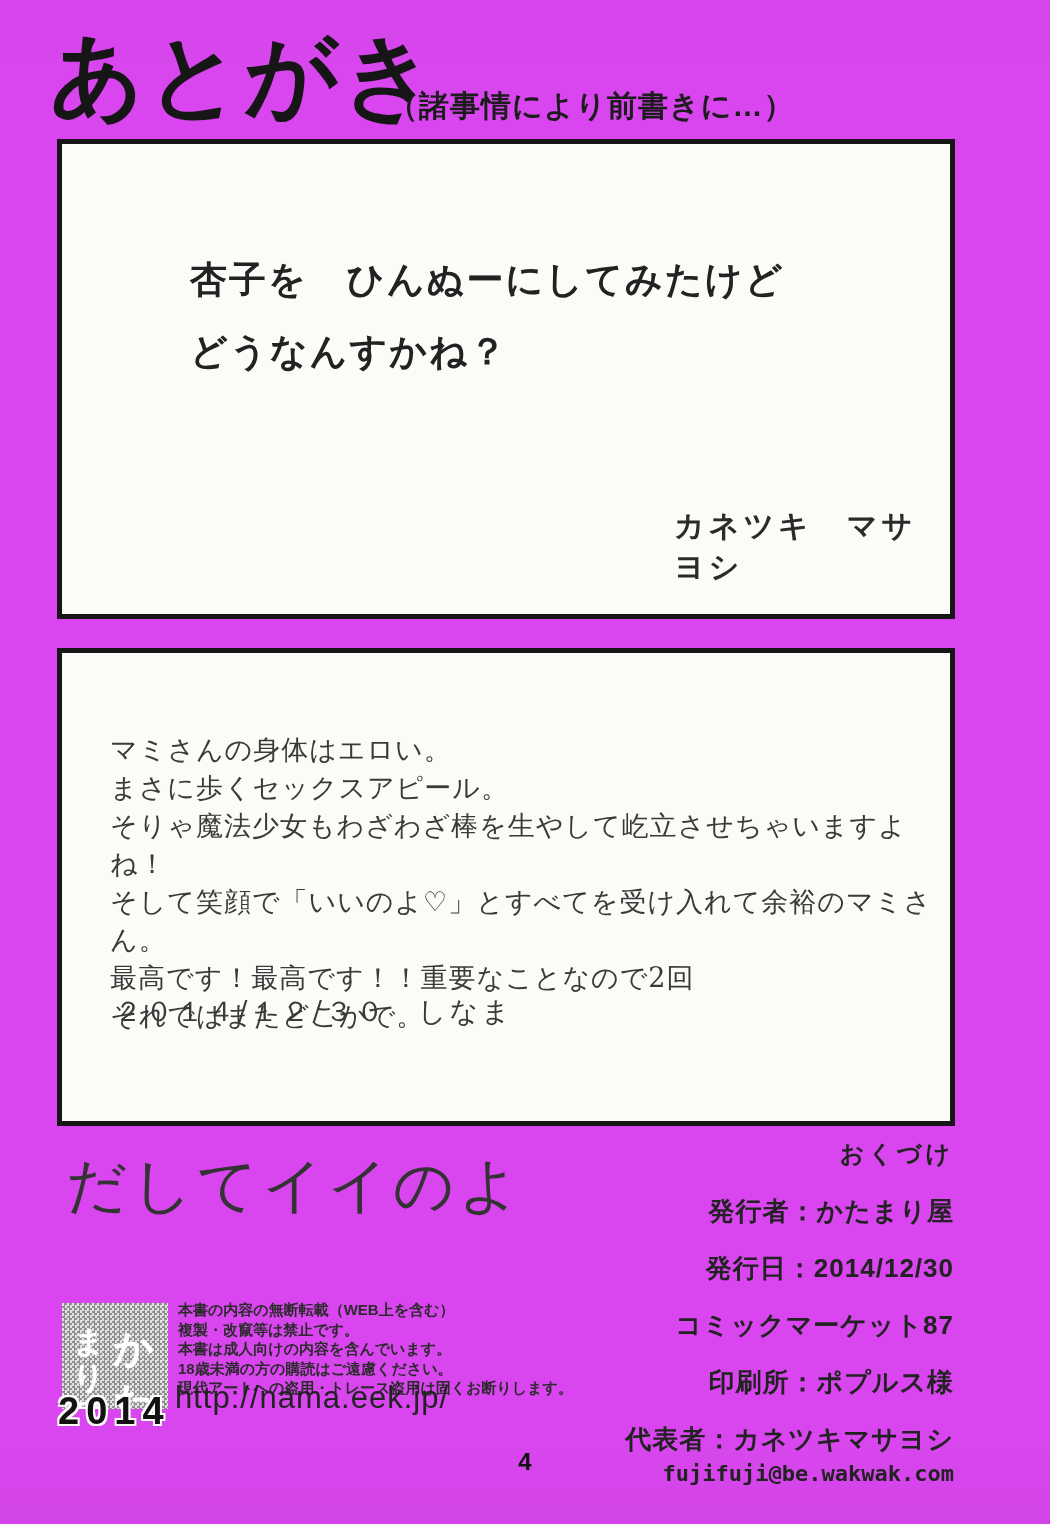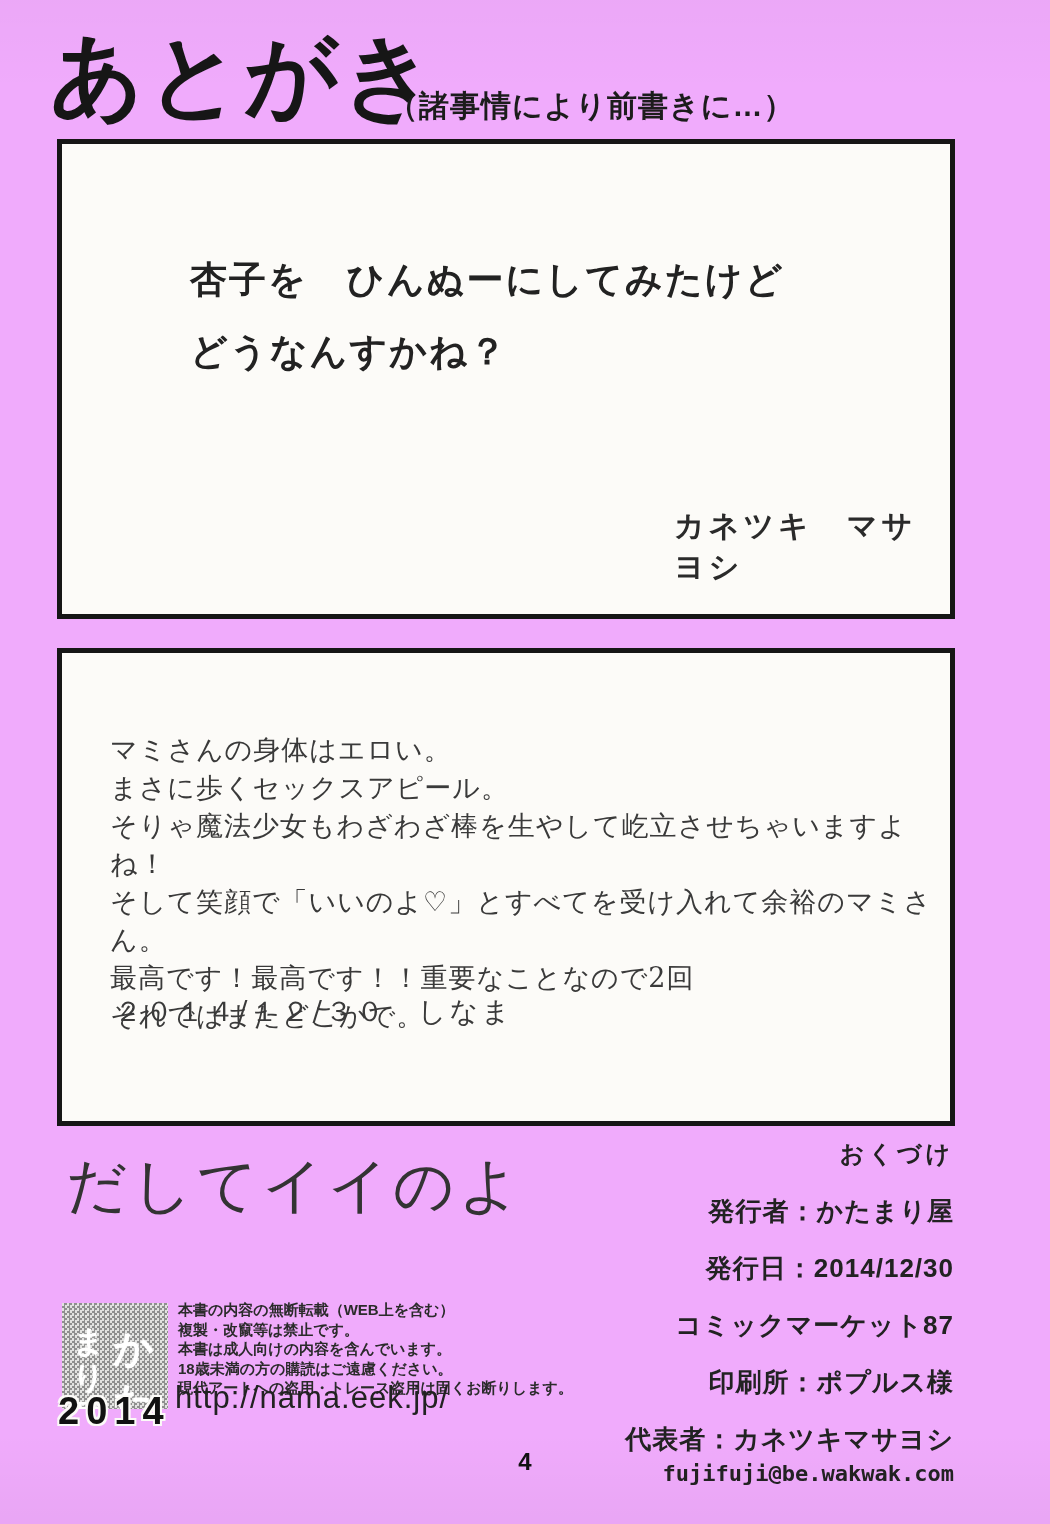--- a/index.html
+++ b/index.html
@@ -5,21 +5,21 @@
   html,body{margin:0;padding:0;}
   body{
     width:1050px;height:1524px;
     background:#e9e8e4;
     font-family:"Liberation Sans","DejaVu Sans",sans-serif;
     color:#1b1b1b;
   }
   .page{
     position:relative;
     width:1050px;height:1524px;
-    background:#f0abfc;
+    background:#d946ef;
     overflow:hidden;
   }
   
   .title{
     position:absolute;left:50px;top:14px;
     font-size:92px;font-weight:800;letter-spacing:3px;
     color:#161616;
   }
   .subtitle{
     position:absolute;left:388px;top:86px;

